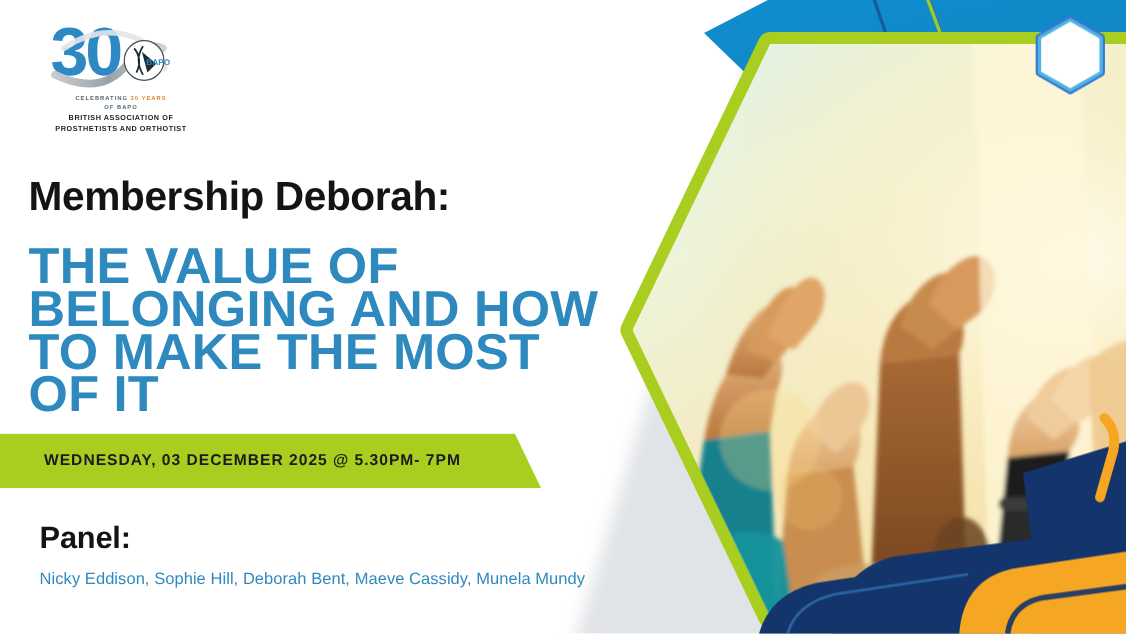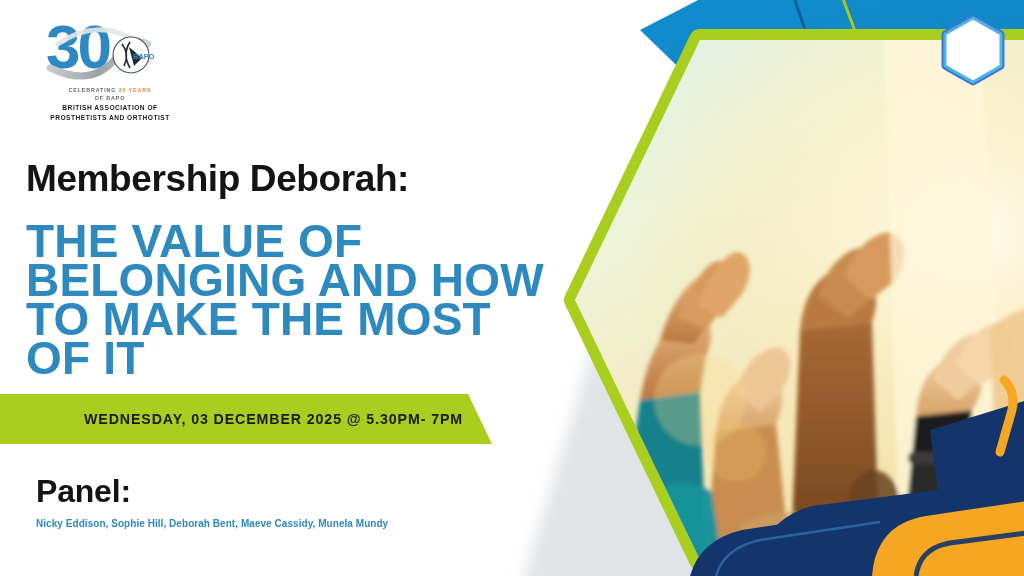--- a/index.html
+++ b/index.html
@@ -47,31 +47,30 @@
   .date-banner {
     position:absolute; left:-20px; top:394px; width:512px; height:50px;
     background:#a9ce1f;
     clip-path: polygon(0 0, 488px 0, 512px 50px, 0 50px);
     border-radius:0 0 0 0;
   }
   .date-banner .lbl {
     position:absolute; left:60px; top:0; height:50px; line-height:50px;
     font-size:14.2px; font-weight:700; letter-spacing:0.9px; color:#1b1b1b;
     white-space:nowrap;
-    margin-left:44px;
   }
 
   
   .panel-title {
     position:absolute; left:36px; top:473px;
-    font-size:32px; font-weight:700; color:#141414; letter-spacing:-0.2px;
+    font-size:28px; font-weight:700; color:#141414; letter-spacing:-0.2px;
   }
   .panel-names {
     position:absolute; left:36px; top:518px;
-    font-size:10px; font-weight:700; color:#2e89be; letter-spacing:0.05px;
+    font-size:15px; font-weight:400; color:#2e89be; letter-spacing:0.05px;
     white-space:nowrap;
   }
 </style>
 </head>
 <body>
 
 <div class="canvas">
 
   <svg class="art" viewBox="0 0 1024 576">
     <defs>

